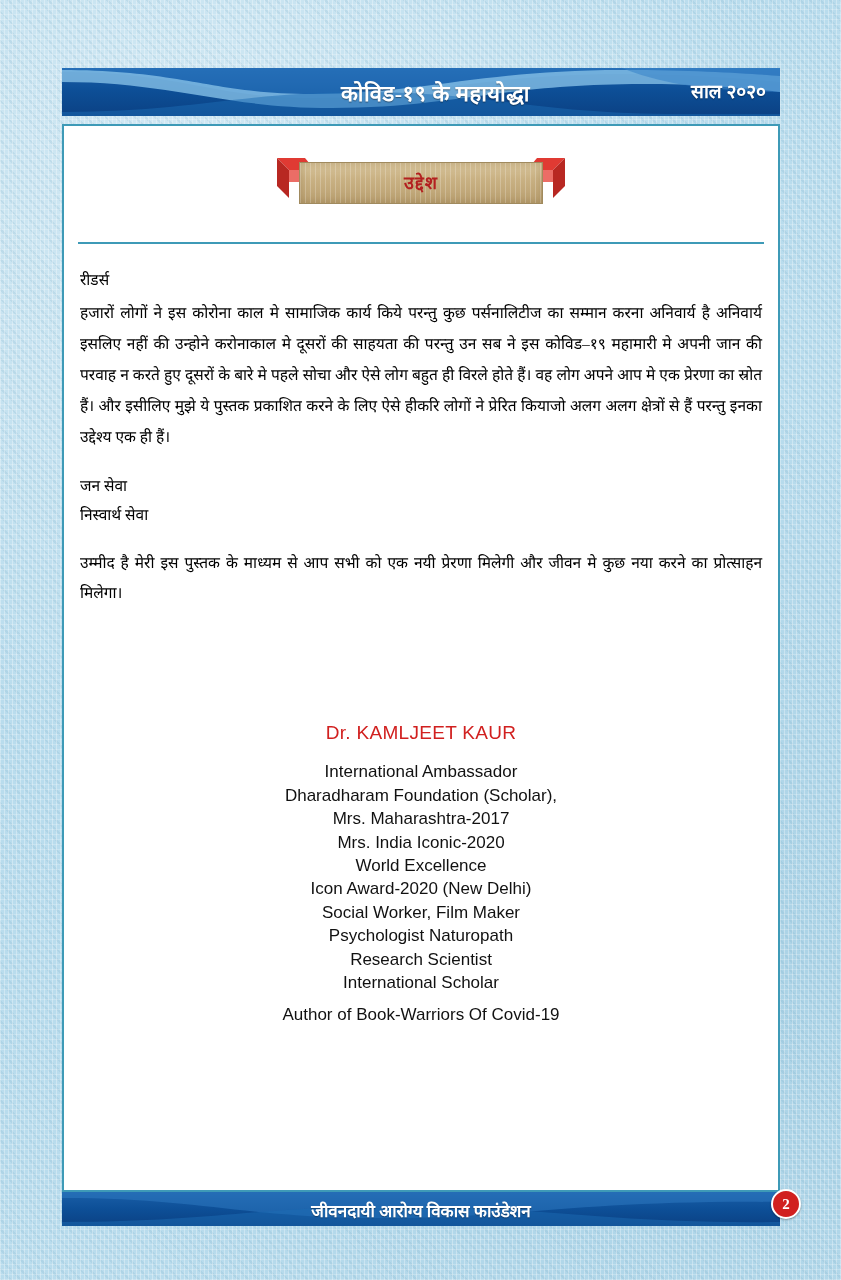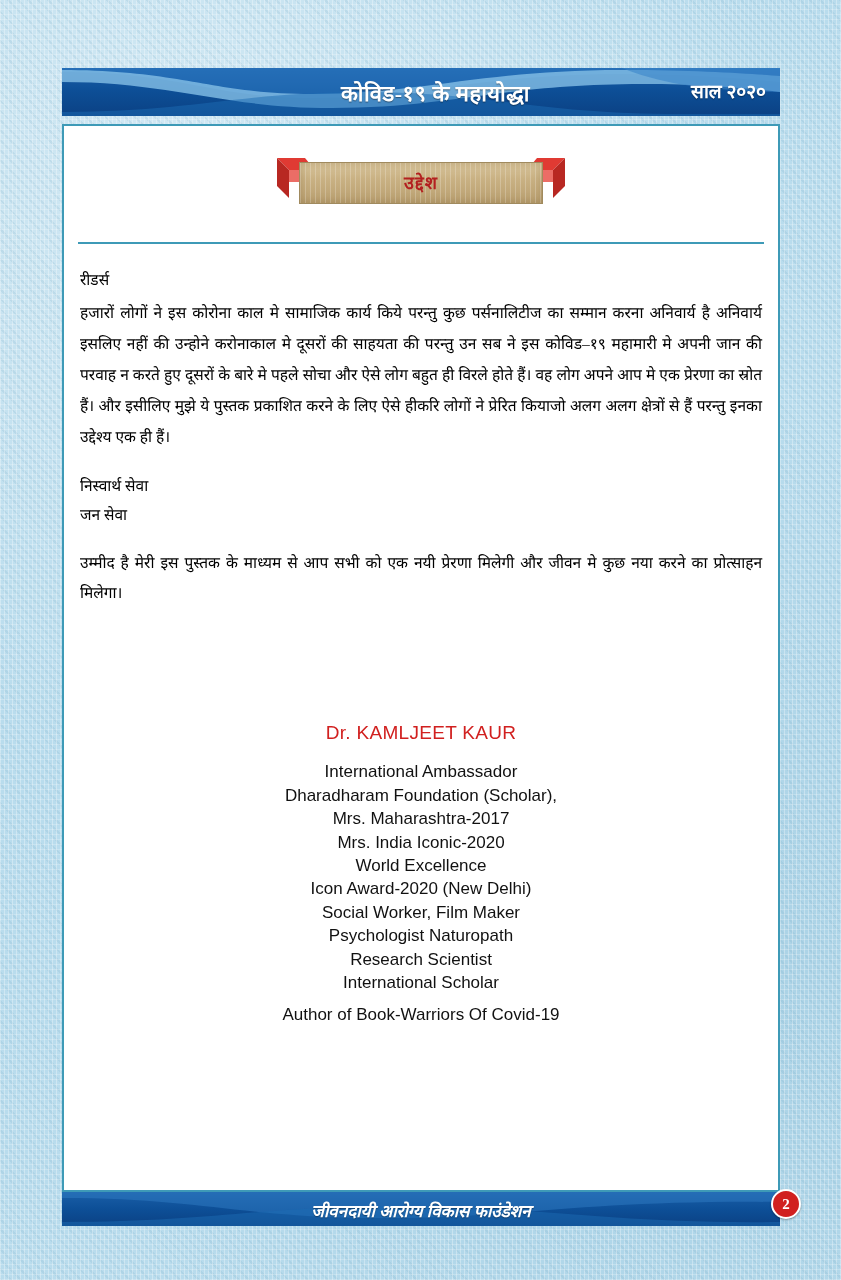--- a/index.html
+++ b/index.html
@@ -205,21 +205,20 @@
   .footer-title {
     position: absolute;
     left: 0; right: 0; top: 7px;
     text-align: center;
     color: #ffffff;
     font-family: "Liberation Serif", serif;
     font-weight: bold;
     font-size: 17px;
     z-index: 3;
     text-shadow: 0 1px 1px rgba(0,0,0,0.35);
-    font-style: italic;
   }
   .page-badge {
     position: absolute;
     right: 40px;
     top: 1189px;
     width: 26px;
     height: 26px;
     border-radius: 50%;
     background: #d1201f;
     border: 2px solid #ffffff;
@@ -267,22 +266,22 @@
     </div>
     <div class="banner-text">उद्देश</div>
   </div>
 
   <div class="divider"></div>
 
   <div class="body-text">
     <p>रीडर्स</p>
     <p class="para-justify">हजारों लोगों ने इस कोरोना काल मे सामाजिक कार्य किये परन्तु कुछ पर्सनालिटीज का सम्मान करना अनिवार्य है अनिवार्य इसलिए नहीं की उन्होने करोनाकाल मे दूसरों की साहयता की परन्तु उन सब ने इस कोविड–१९ महामारी मे अपनी जान की परवाह न करते हुए दूसरों के बारे मे पहले सोचा और ऐसे लोग बहुत ही विरले होते हैं। वह लोग अपने आप मे एक प्रेरणा का स्रोत हैं। और इसीलिए मुझे ये पुस्तक प्रकाशित करने के लिए ऐसे हीकरि लोगों ने प्रेरित कियाजो अलग अलग क्षेत्रों से हैं परन्तु इनका उद्देश्य एक ही हैं।</p>
     <div class="spacer-md"></div>
+    <p>जन सेवा</p>
     <p>निस्वार्थ सेवा</p>
-    <p>जन सेवा</p>
     <div class="spacer-md"></div>
     <p class="para-close">उम्मीद है मेरी इस पुस्तक के माध्यम से आप सभी को एक नयी प्रेरणा मिलेगी और जीवन मे कुछ नया करने का प्रोत्साहन मिलेगा।</p>
   </div>
 
   <div class="signature">
     <div class="sig-name">Dr. KAMLJEET KAUR</div>
     <div>International Ambassador</div>
     <div>Dharadharam Foundation (Scholar),</div>
     <div>Mrs. Maharashtra-2017</div>
     <div>Mrs. India Iconic-2020</div>

